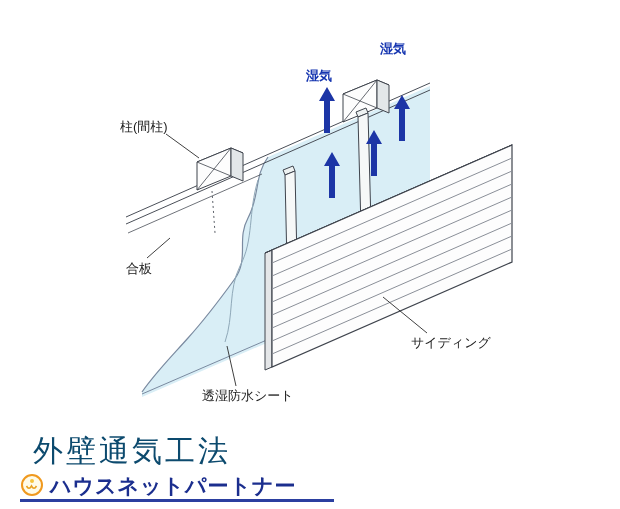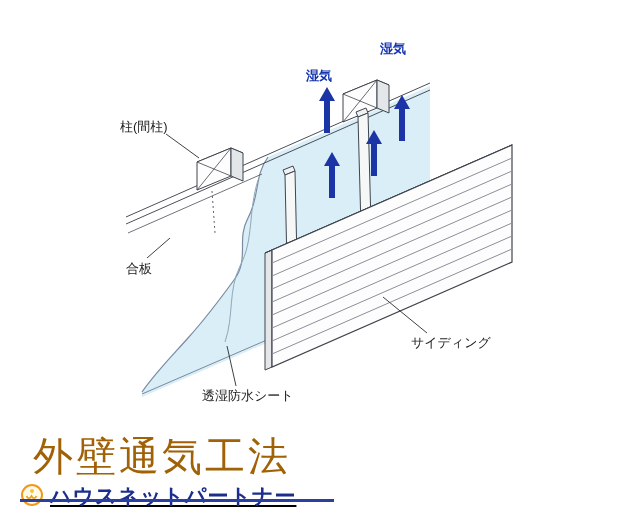--- a/index.html
+++ b/index.html
@@ -6,25 +6,25 @@
   #page {
     position:relative; width:620px; height:509px; background:#ffffff;
     font-family:"Liberation Sans", sans-serif; overflow:hidden;
   }
   #diagram-svg { position:absolute; left:0; top:0; }
   .diagram-label { font-size:13px; fill:#1c1c1c; font-family:"Liberation Sans", sans-serif; }
   .moisture-label { font-size:13px; font-weight:bold; font-family:"Liberation Sans", sans-serif; }
   #footer-title {
     position:absolute; left:33px; top:436px;
     font-family:"DejaVu Serif","Liberation Serif",serif;
-    font-size:40px; color:#a16207; letter-spacing:3px; line-height:1;text-align:right;
+    font-size:30px; color:#0c4a6e; letter-spacing:3px; line-height:1;text-align:right;
   }
   #brand-row {
-    position:absolute; left:20px; top:482px; height:26px;
-    display:flex; align-items:center; gap:6px;text-decoration:underline;
+    position:absolute; left:20px; top:472px; height:26px;
+    display:flex; align-items:center; gap:6px;
   }
   #brand-name {
     font-size:21px; font-weight:bold; color:#1b2e8e; letter-spacing:1px; line-height:1;
   }
   #brand-underline {
     position:absolute; left:20px; top:499px; width:314px; height:3px; background:#2b3fa0;
   }
 </style>
 </head>
 <body>

